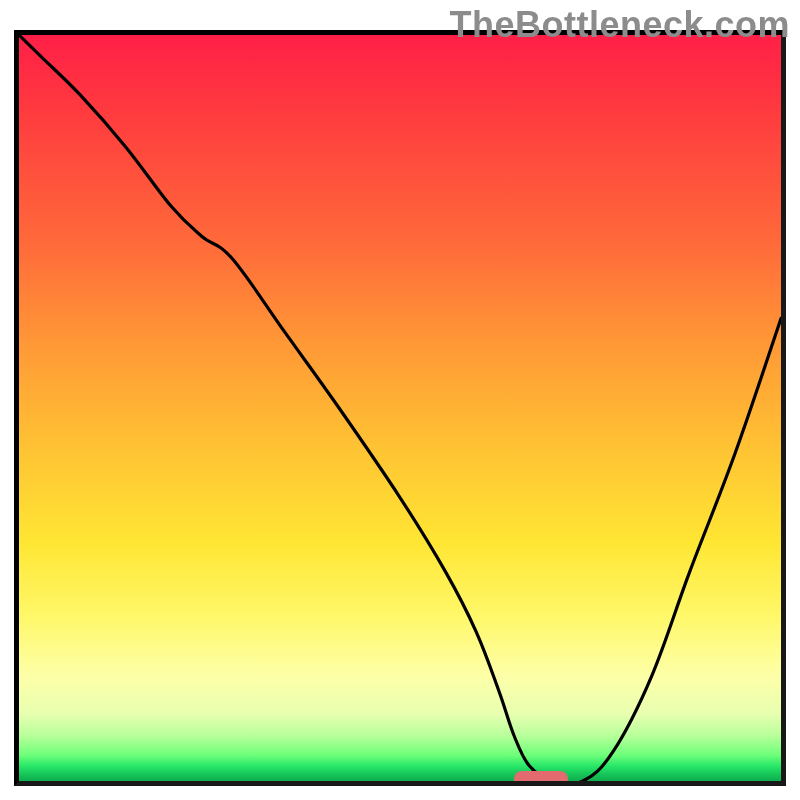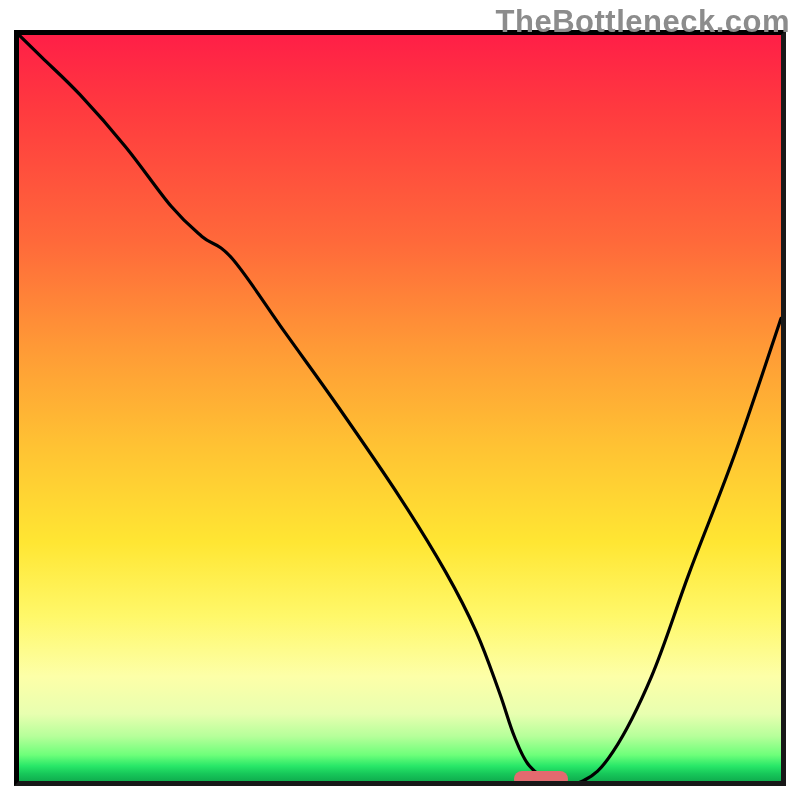--- a/index.html
+++ b/index.html
@@ -7,21 +7,21 @@
   .chart-container {
     position: relative;
     width: 800px;
     height: 800px;
   }
   .watermark {
     position: absolute;
     top: 4px;
     right: 10px;
     font-family: Arial, Helvetica, sans-serif;
-    font-size: 31px;
+    font-size: 36px;
     font-weight: bold;
     color: #8c8c8c;
     letter-spacing: 0.5px;
     z-index: 20;
   }
   .plot-frame {
     position: absolute;
     left: 14px;
     top: 30px;
     width: 772px;   

